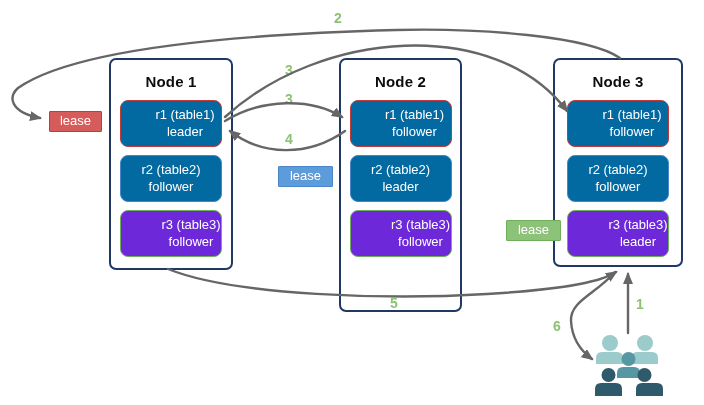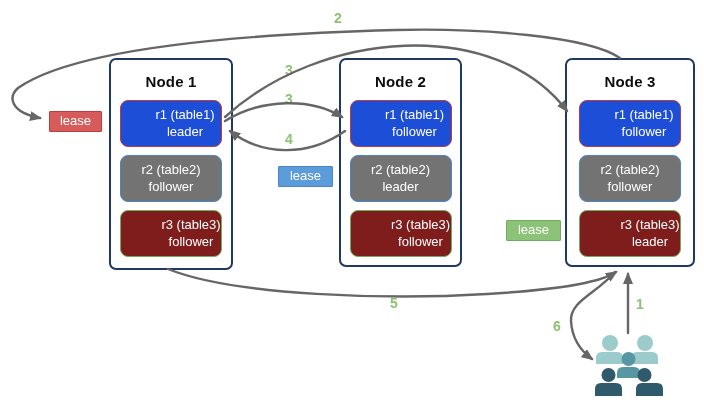--- a/index.html
+++ b/index.html
@@ -7,39 +7,39 @@
   .canvas {
     position: relative; width: 704px; height: 405px;
     background: #ffffff; overflow: hidden;
   }
   
   .node {
     position: absolute; background: #ffffff;
     border: 2px solid #1f3864; border-radius: 7px;
   }
   .node-1 { left: 109px; top: 58px; width: 124px; height: 212px; }
-  .node-2 { left: 339px; top: 58px; width: 123px; height: 209px; }
-  .node-3 { left: 565px; top: 58px; width: 130px; height: 209px; }
+  .node-2 { left: 339px; top: 58px; width: 123px; height: 254px; }
+  .node-3 { left: 553px; top: 58px; width: 130px; height: 209px; }
   .node-title {
     text-align: center; font-weight: bold; font-size: 15px;
     color: #0d0d0d; padding-top: 13px; letter-spacing: 0.2px;
   }
   .replica {
     position: absolute; left: 50%; transform: translateX(-50%);
     width: 102px; height: 47px; border-radius: 8px;
     color: #ffffff; font-size: 13px; line-height: 1.3;
     display: flex; flex-direction: column; justify-content: center;
     text-align: center; border: 1.5px solid transparent;
   }
   .replica.pos-0 { top: 40px; }
   .replica.pos-1 { top: 95px; }
   .replica.pos-2 { top: 150px; }
-  .replica.red   { background: #1d4ed8; border-color: #c13b3b; padding-left: 28px; }
-  .replica.blue  { background: #737373; border-color: #4a86c8; }
-  .replica.green { background: #7f1d1d; border-color: #6fae5c; padding-left: 40px; }
+  .replica.red   { background: #0369a1; border-color: #c13b3b; padding-left: 28px; }
+  .replica.blue  { background: #0369a1; border-color: #4a86c8; }
+  .replica.green { background: #6d28d9; border-color: #6fae5c; padding-left: 40px; }
   
   .lease {
     position: absolute; height: 21px; border-radius: 1px;
     color: #ffffff; font-size: 13px; line-height: 18px;
     text-align: center; border: 1.5px solid transparent;
   }
   .lease-red   { left: 49px;  top: 111px; width: 53px; background: #d65c5c; border-color: #c13b3b; }
   .lease-blue  { left: 278px; top: 166px; width: 55px; background: #5d9cdb; border-color: #4a86c8; }
   .lease-green { left: 506px; top: 220px; width: 55px; background: #8cc378; border-color: #6fae5c; }
   

